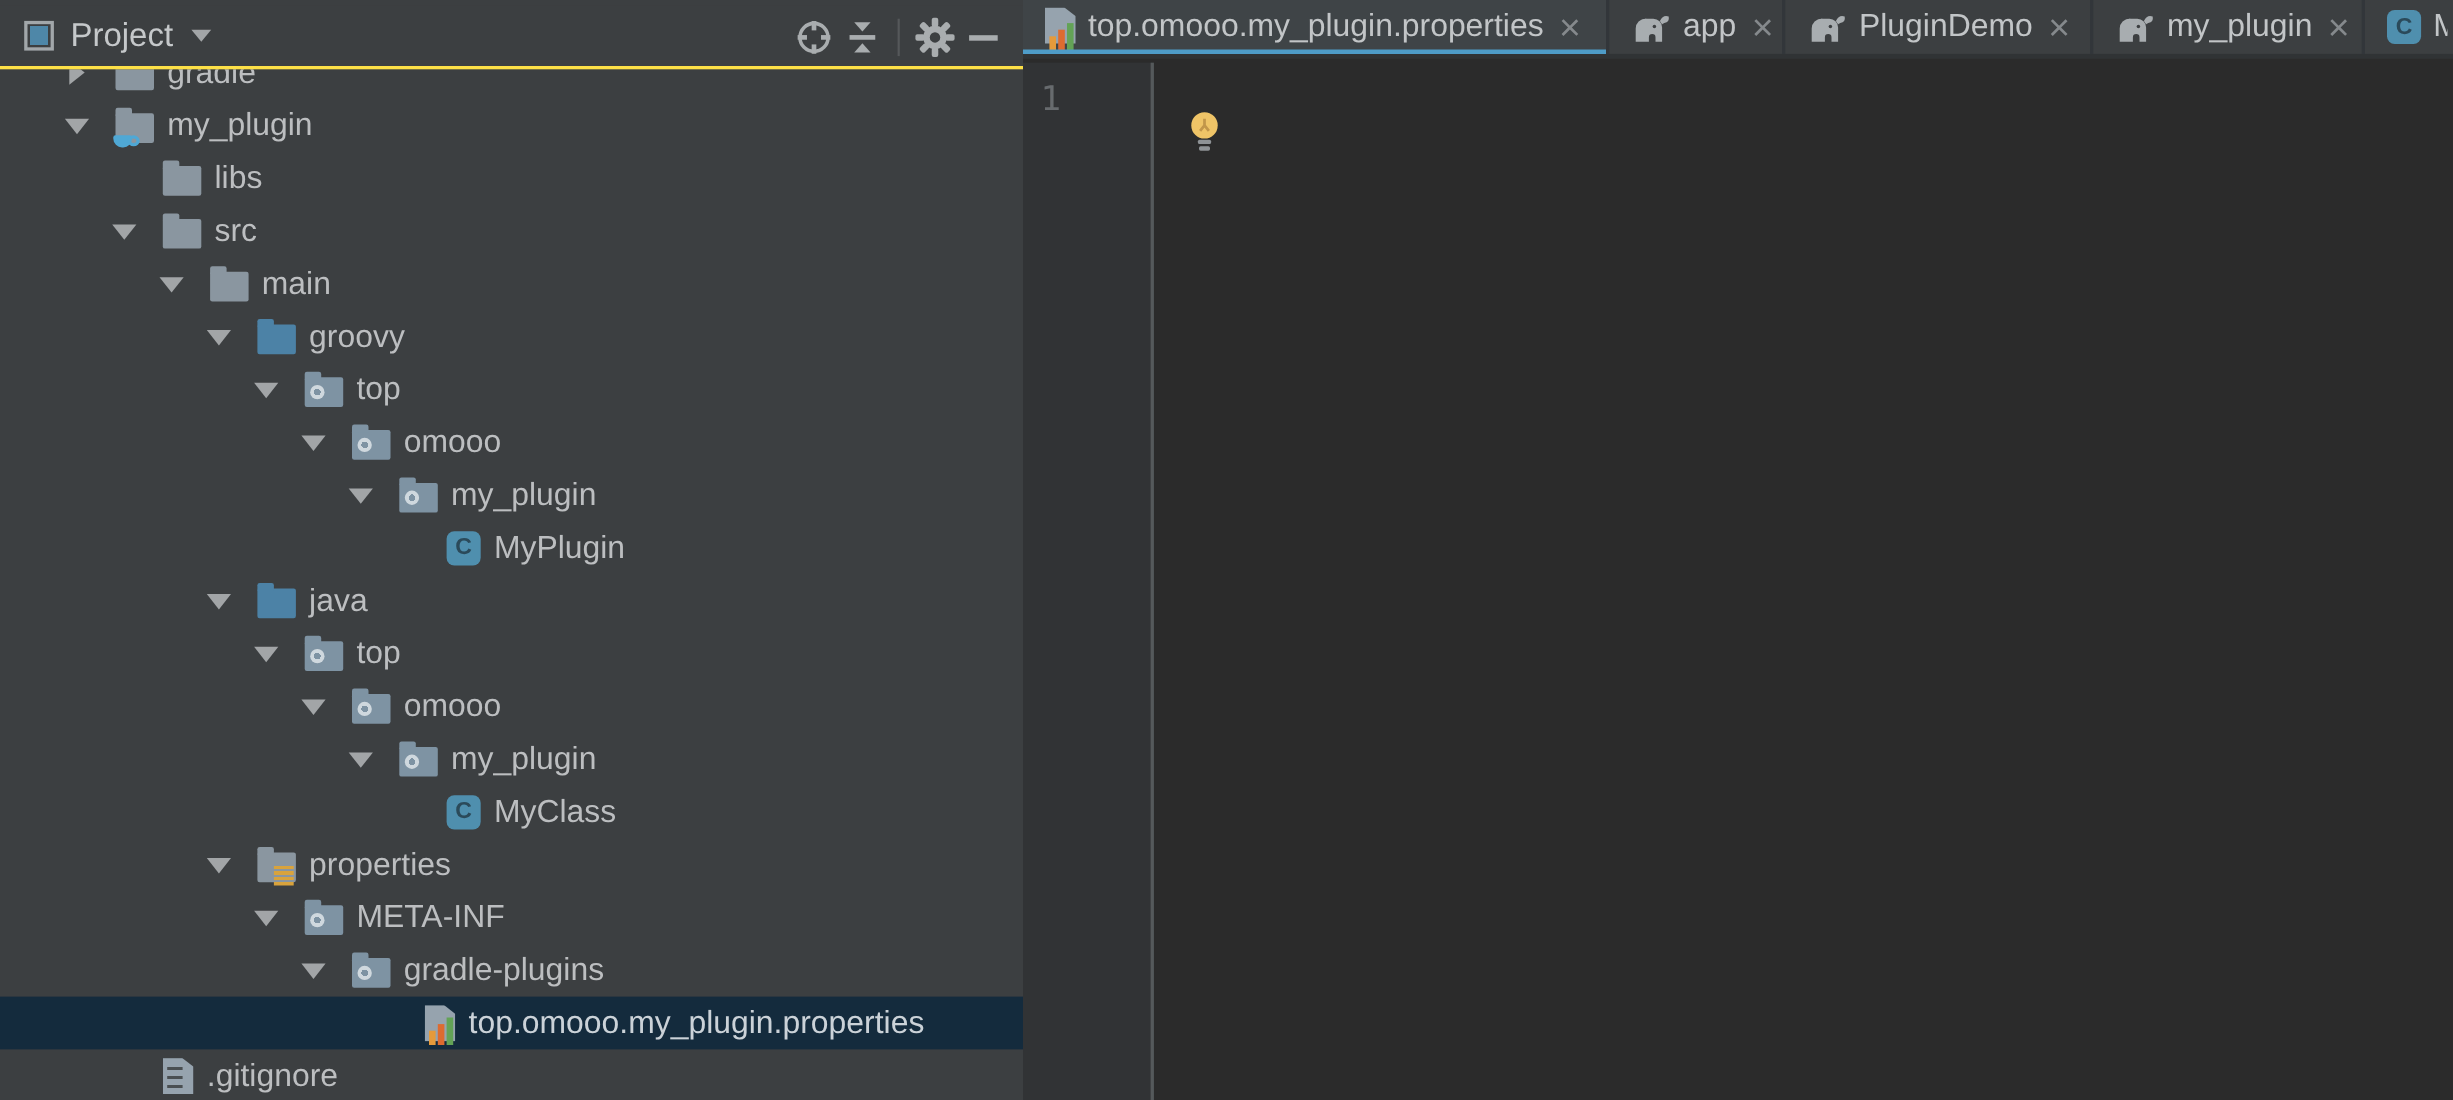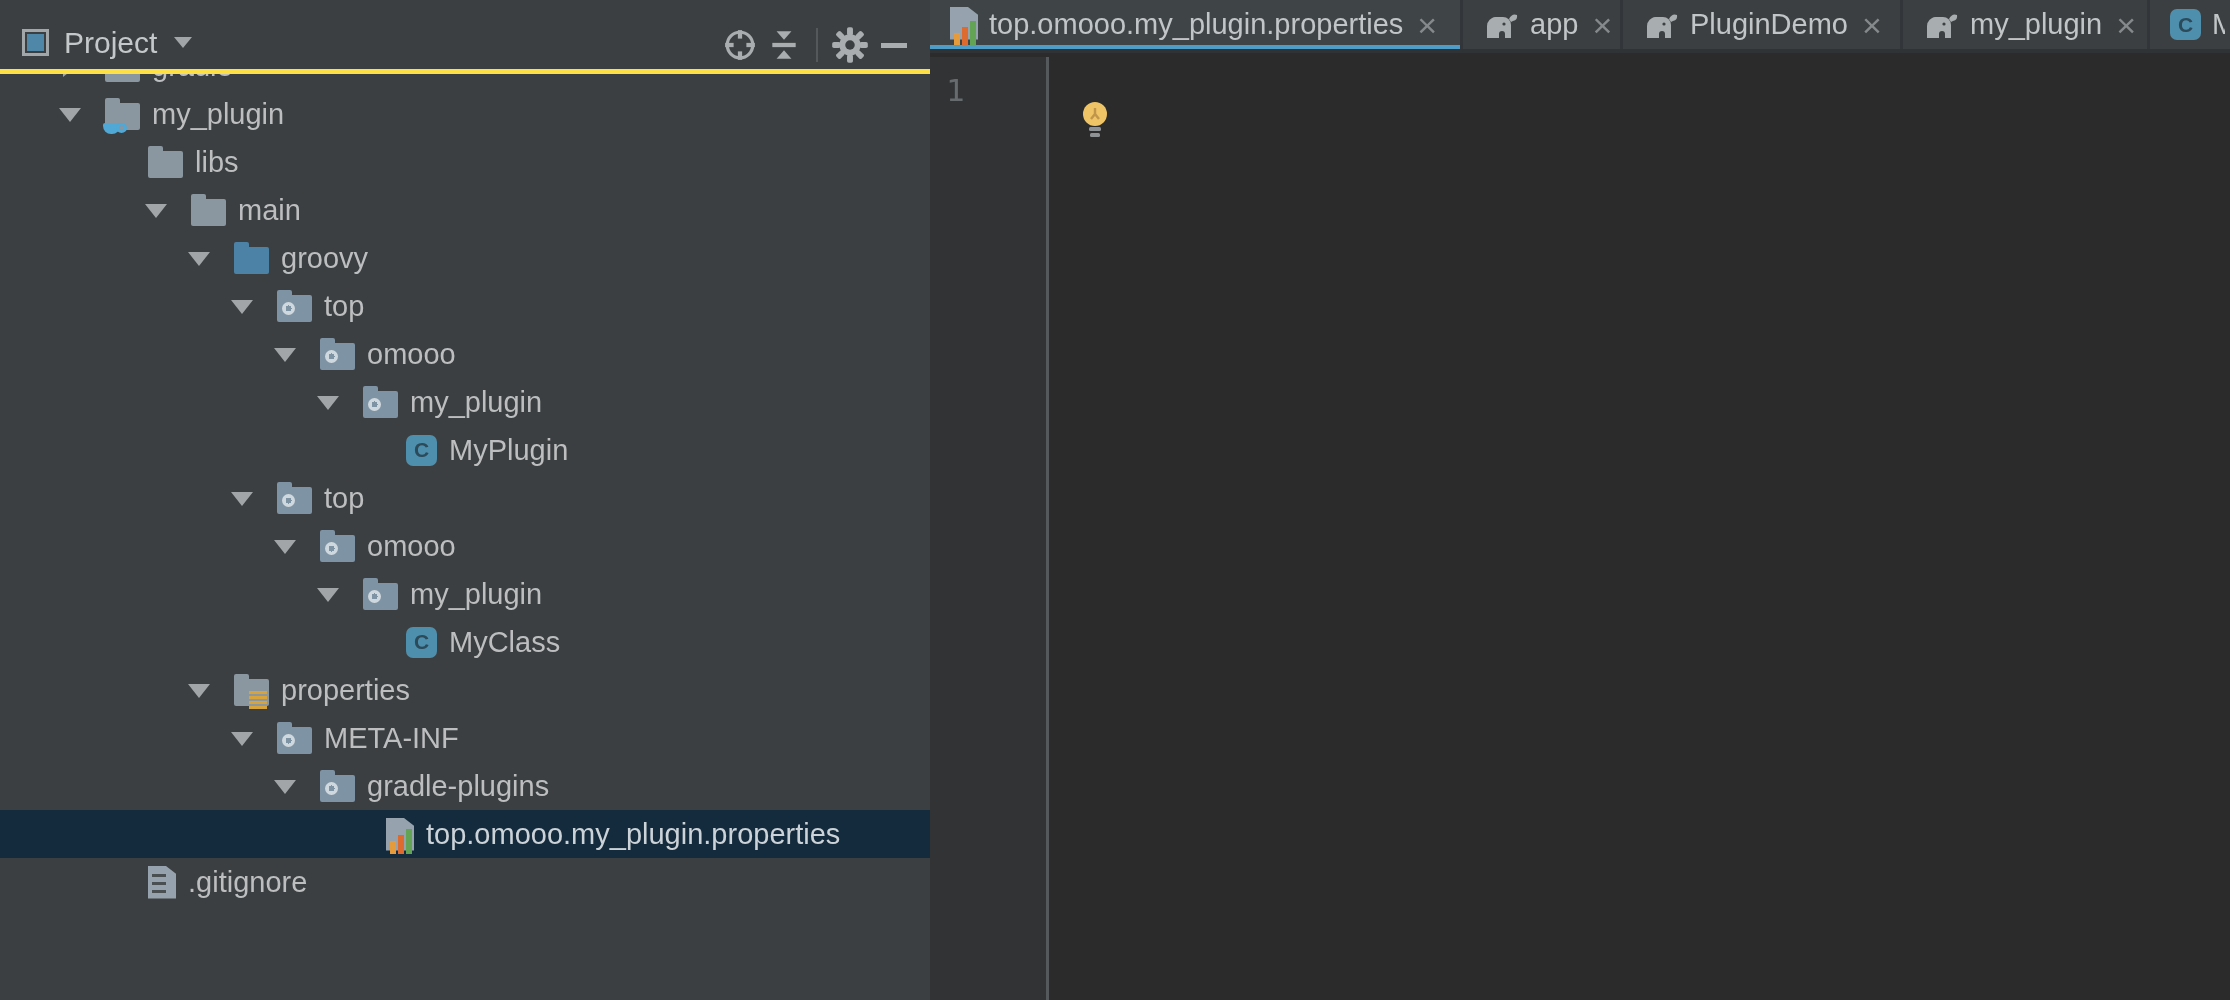--- a/index.html
+++ b/index.html
@@ -2,22 +2,22 @@
 <html><head>
 <meta charset="utf-8">
 <style>
   * { margin:0; padding:0; box-sizing:border-box; }
   html,body { width:2230px; height:1000px; overflow:hidden; background:#2B2B2B;
               font-family:"Liberation Sans", sans-serif; }
 
   
   .toolwindow { position:absolute; left:0; top:0; width:930px; height:1000px;
                 background:#3C3F41; overflow:hidden; }
-  .tw-header { position:absolute; left:0; top:16px; width:100%; height:58px;
-               background:#3C3F41; border-bottom:5px solid #fde047; z-index:5;
+  .tw-header { position:absolute; left:0; top:5px; width:100%; height:58px;
+               background:#3C3F41; border-bottom:3px solid #fde047; z-index:5;
                display:flex; align-items:center; }
   .proj-icon { width:27px; height:27px; margin-left:22px; border:3px solid #A2A7AA;
                padding:2px; background:#4E87A8; background-clip:content-box; }
   .tw-title { color:#C5C8CA; font-size:30px; margin-left:15px; }
   .caret-down { width:0; height:0; margin-left:17px;
                 border-left:9px solid transparent; border-right:9px solid transparent;
                 border-top:11px solid #A2A5A7; }
   .tw-tools { position:absolute; right:0; top:0; height:58px; display:flex; align-items:center; }
   .tool-btn { width:44px; height:44px; display:flex; align-items:center; justify-content:center; }
   .tool-sep { width:2px; height:34px; background:#55585A; margin:0 10px; }
@@ -121,20 +121,25 @@
         <span class="chev expanded"></span>
         <span class="icon module-folder">
           <span class="cup"></span>
         </span>
         <span class="label">my_plugin</span>
       </div>
       <div class="row" style="padding-left: 148px;">
         <span class="icon folder"></span>
         <span class="label">libs</span>
       </div>
+      <div class="row" style="padding-left: 101px;">
+        <span class="chev expanded"></span>
+        <span class="icon folder"></span>
+        <span class="label">src</span>
+      </div>
       <div class="row" style="padding-left: 144px;">
         <span class="chev expanded"></span>
         <span class="icon folder"></span>
         <span class="label">main</span>
       </div>
       <div class="row" style="padding-left: 187px;">
         <span class="chev expanded"></span>
         <span class="icon source-folder"></span>
         <span class="label">groovy</span>
       </div>
@@ -149,20 +154,25 @@
         <span class="label">omooo</span>
       </div>
       <div class="row" style="padding-left: 316px;">
         <span class="chev expanded"></span>
         <span class="icon package"></span>
         <span class="label">my_plugin</span>
       </div>
       <div class="row" style="padding-left: 406px;">
         <span class="icon class"></span>
         <span class="label">MyPlugin</span>
+      </div>
+      <div class="row" style="padding-left: 187px;">
+        <span class="chev expanded"></span>
+        <span class="icon source-folder"></span>
+        <span class="label">java</span>
       </div>
       <div class="row" style="padding-left: 230px;">
         <span class="chev expanded"></span>
         <span class="icon package"></span>
         <span class="label">top</span>
       </div>
       <div class="row" style="padding-left: 273px;">
         <span class="chev expanded"></span>
         <span class="icon package"></span>
         <span class="label">omooo</span>

